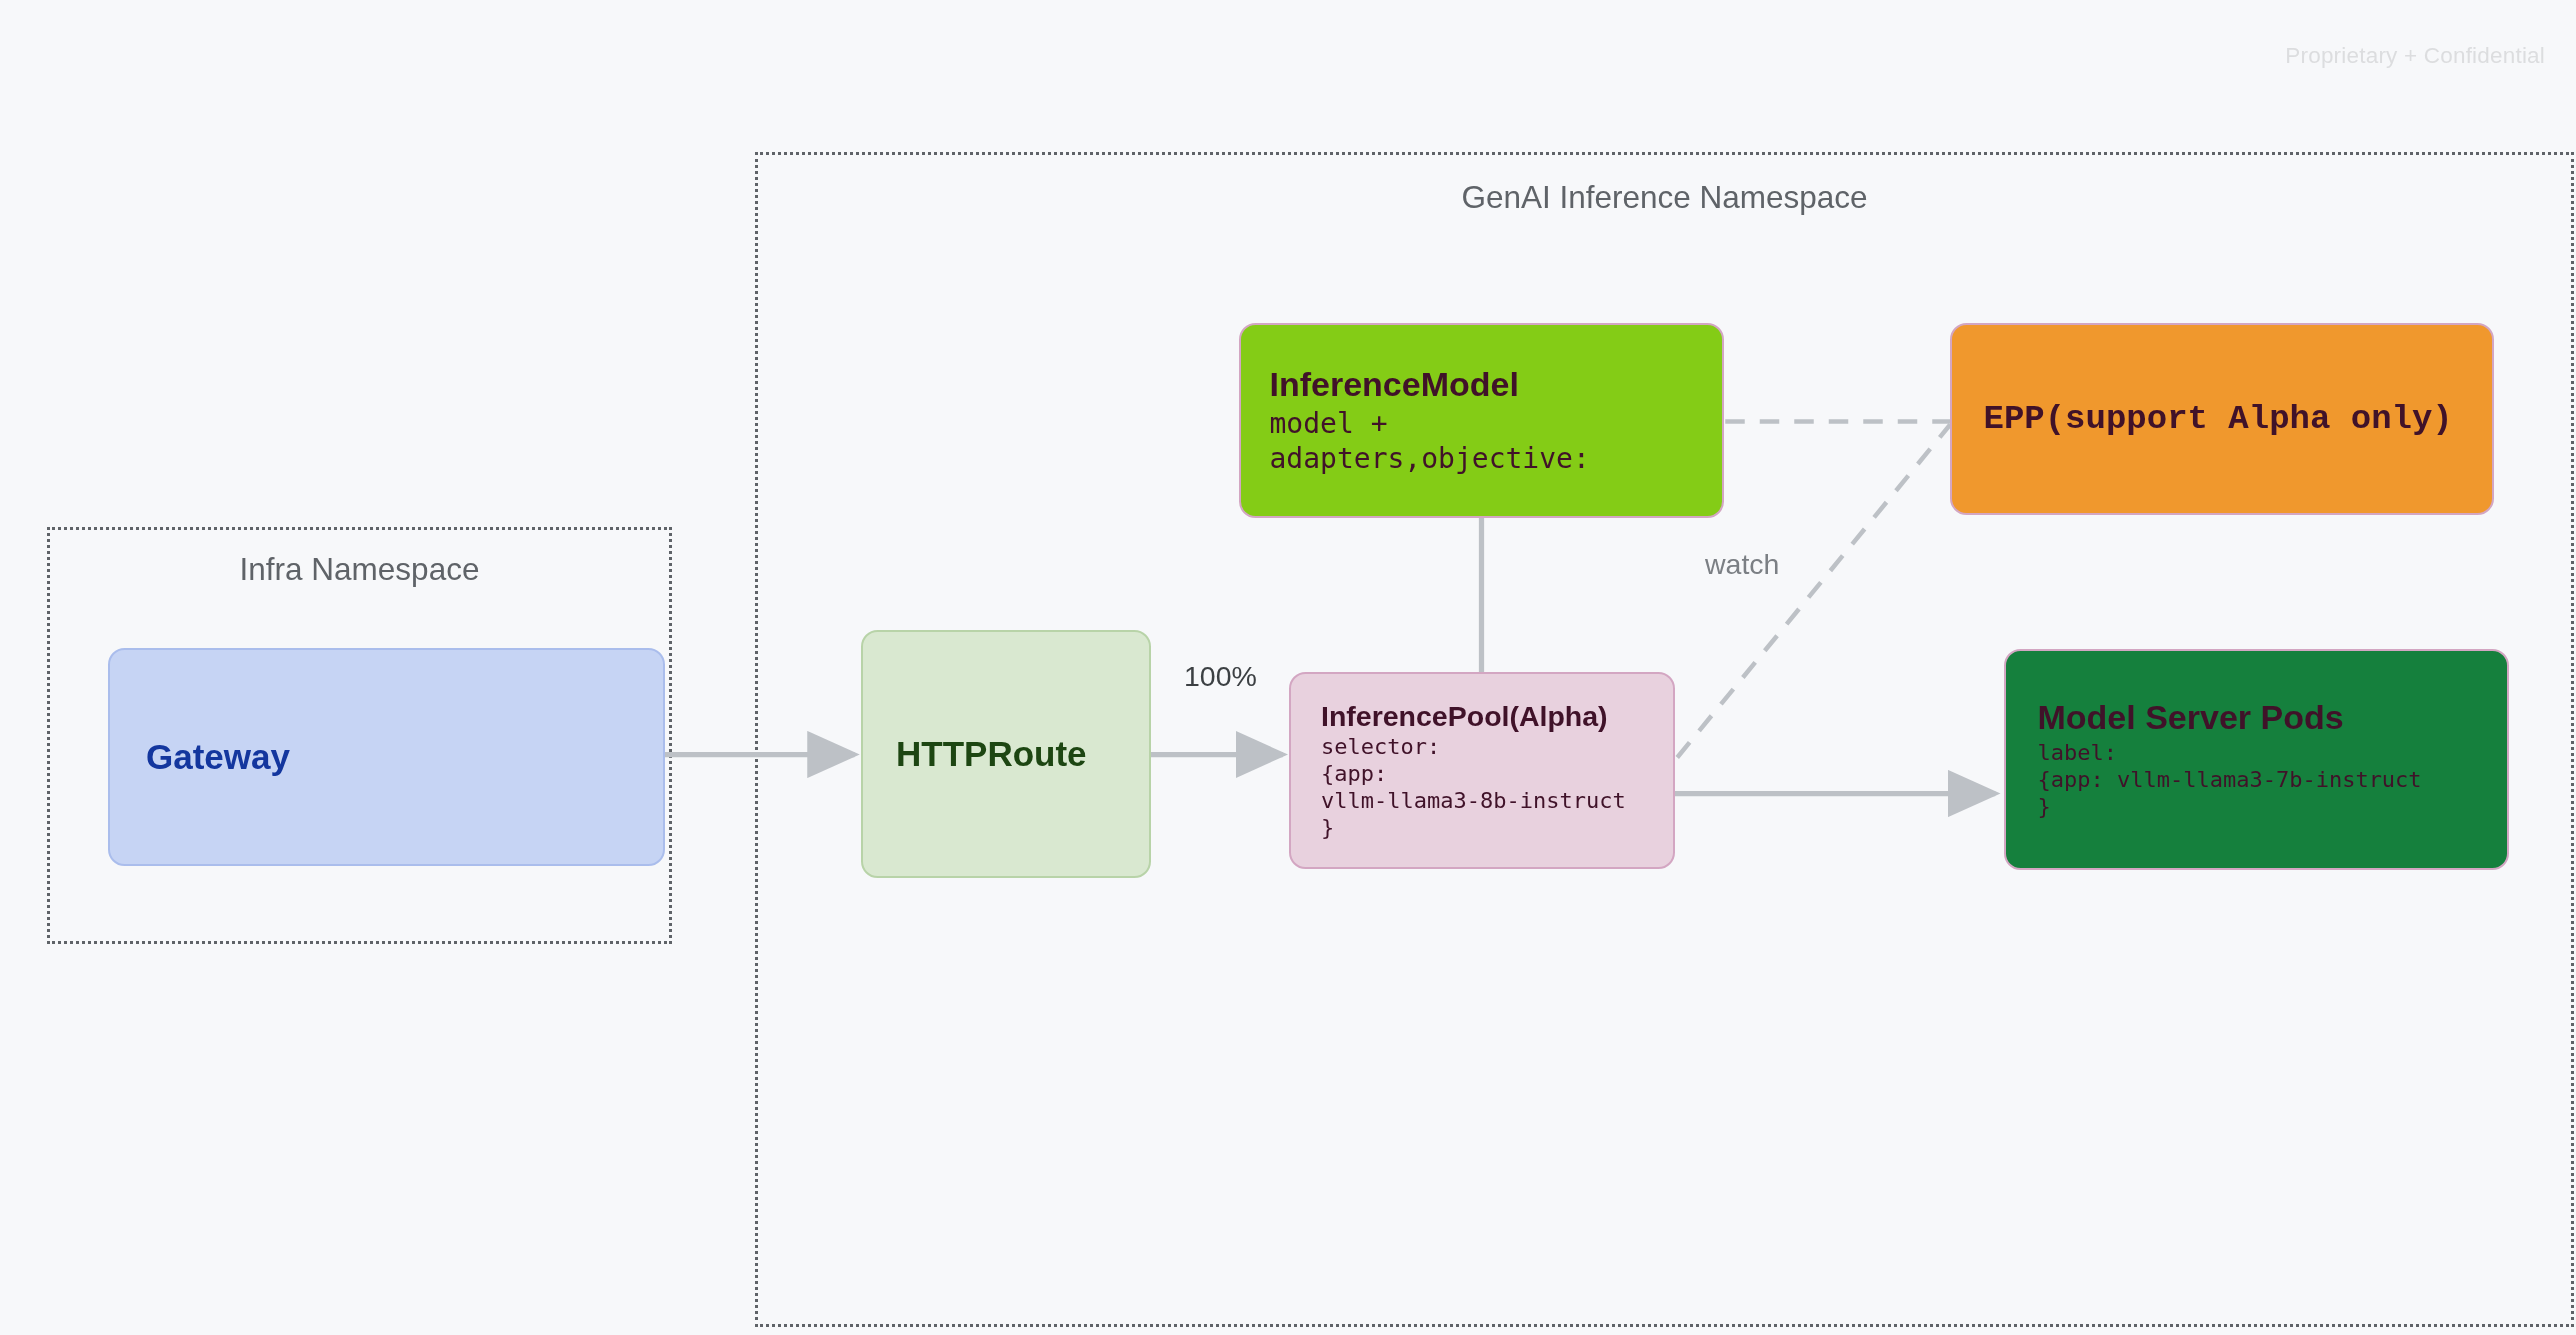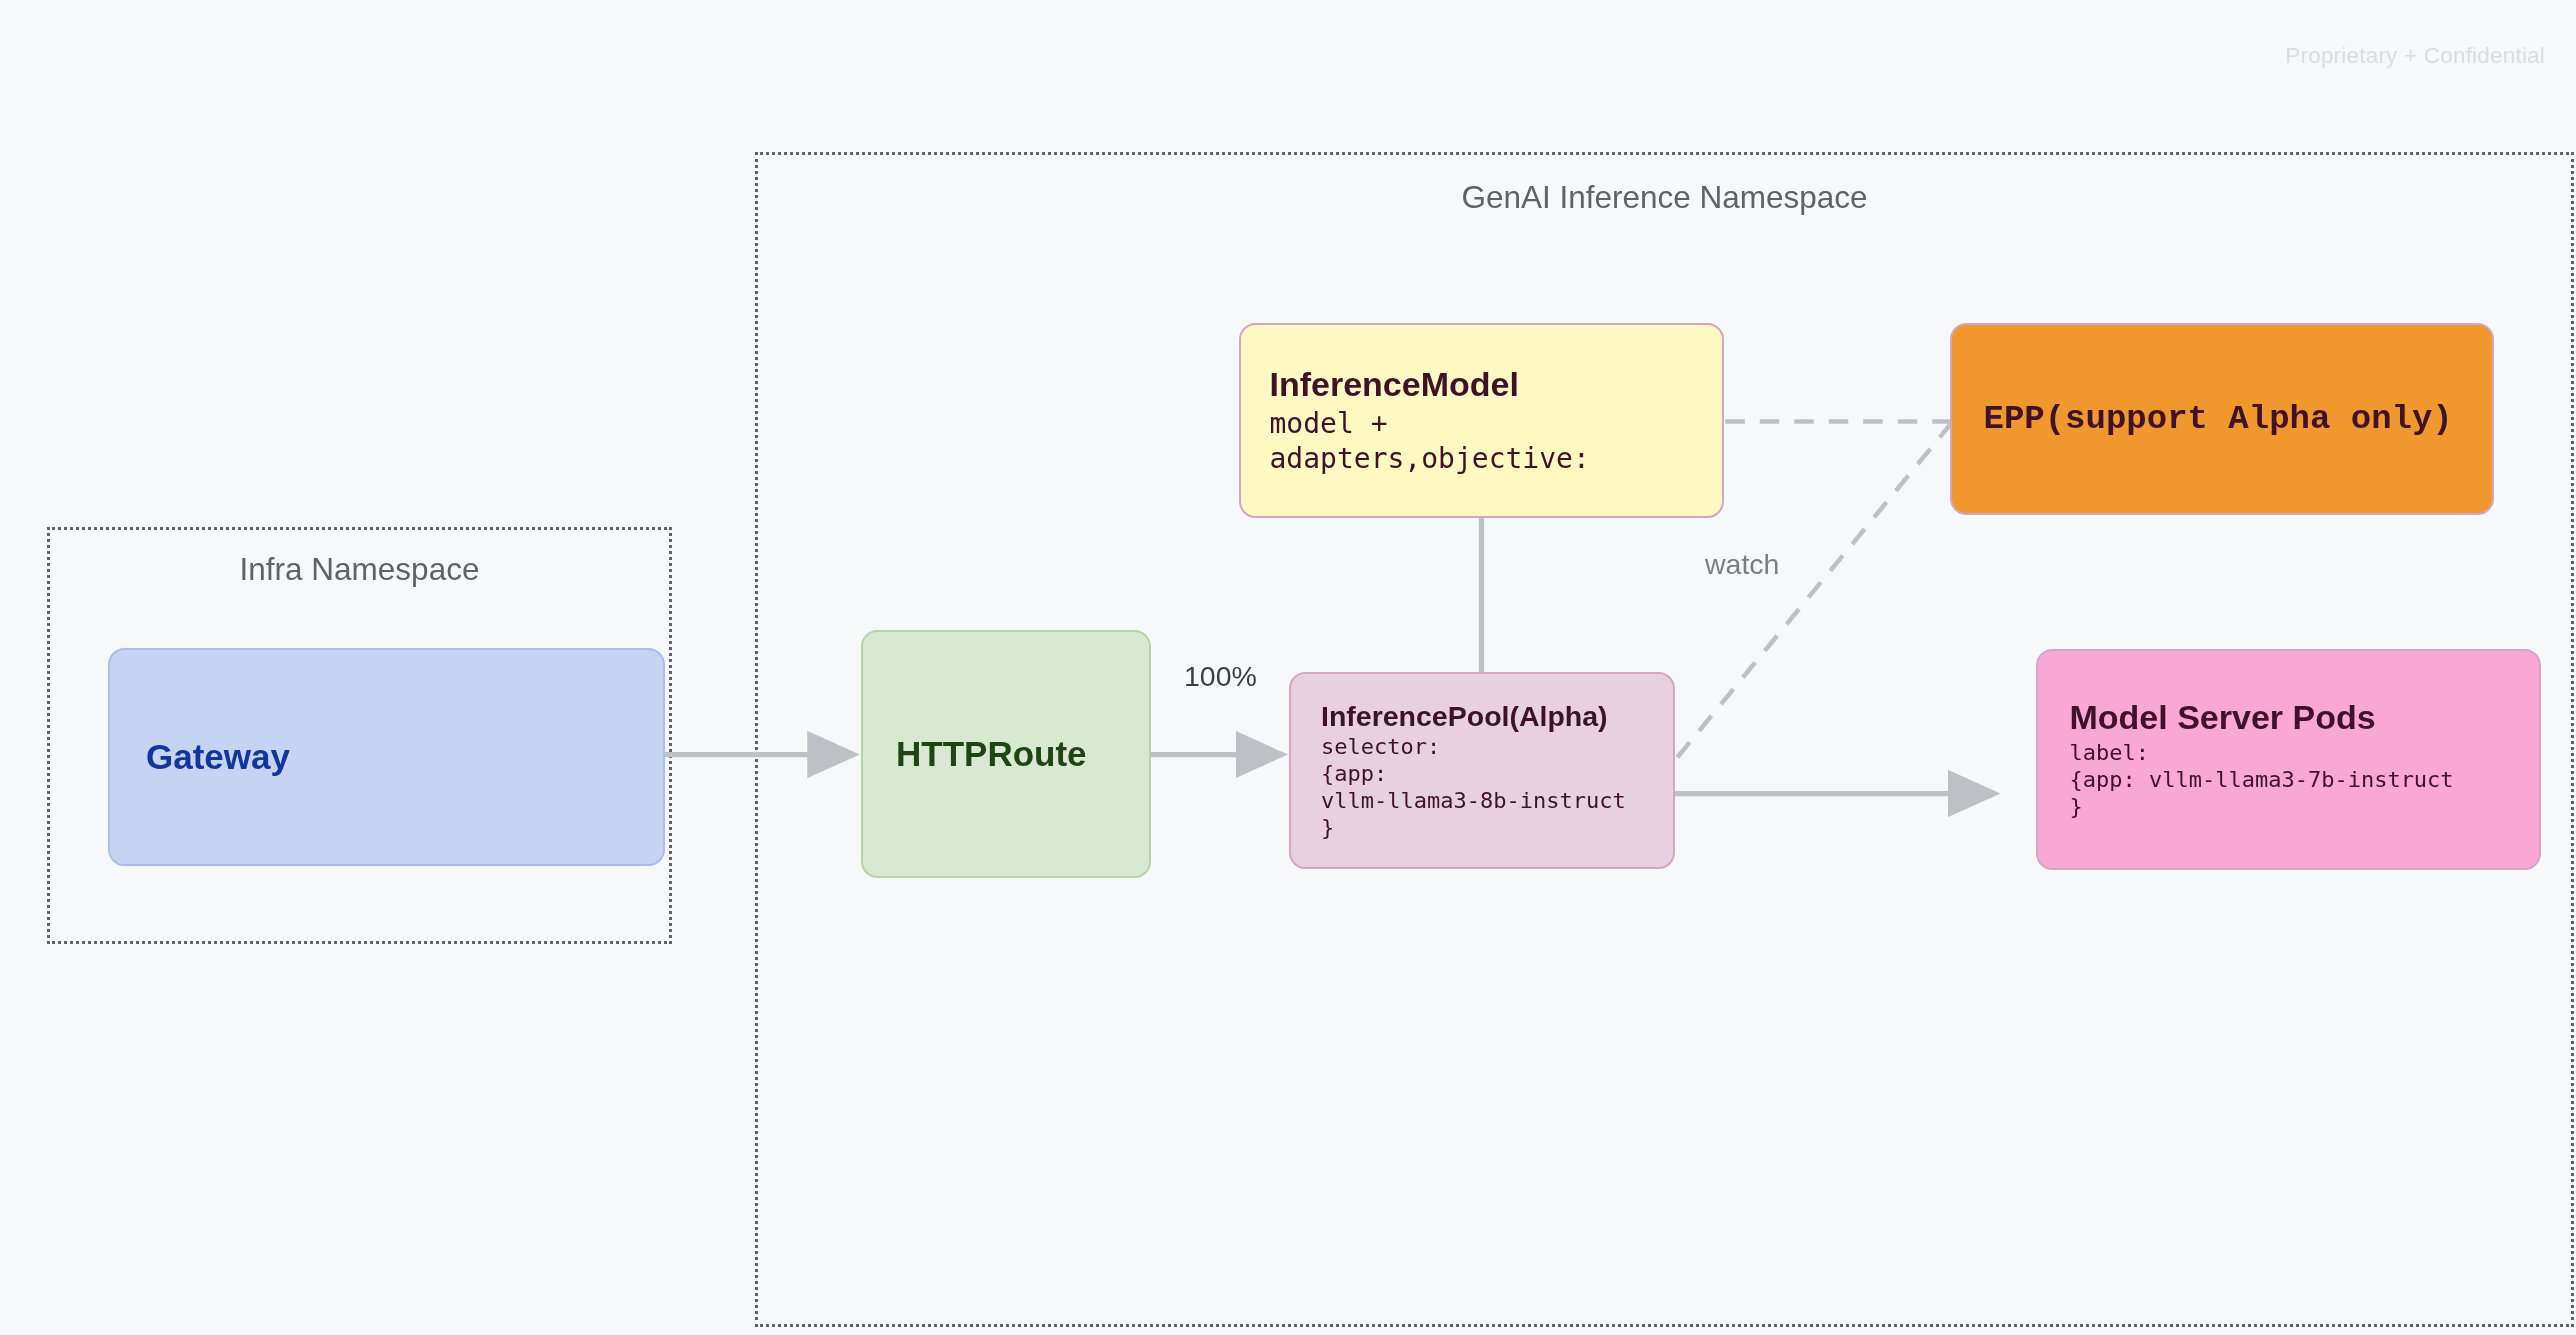--- a/index.html
+++ b/index.html
@@ -74,21 +74,21 @@
   
   #httproute {
     background: #d9e8d0;
     border: 2.3px solid #b8d3a8;
     padding-left: 33px;
   }
   #httproute .title { font-size: 35px; color: #1d4612; }
 
   
   #inference-model {
-    background: #fef9c3;
+    background: #84cc16;
     border: 2.3px solid #d3a6c2;
     padding-left: 28.5px;
   }
   #inference-model .title { font-size: 34px; color: #401229; margin-bottom: 3px; }
   #inference-model .sub { font-size: 28px; color: #401229; line-height: 1.22; }
 
   
   #inference-pool {
     background: #e8d1de;
     border: 2.3px solid #d3a6c2;
@@ -100,24 +100,23 @@
   
   #epp {
     background: #f0982d;
     border: 2.3px solid #d3a6c2;
     padding-left: 31.5px;
   }
   #epp .title { font-size: 34px; color: #401229; font-family: Liberation Mono, monospace; }
 
   
   #model-server-pods {
-    background: #f9a8d4;
+    background: #15803d;
     border: 2.3px solid #d3a6c2;
     padding-left: 31.5px;
-    margin-left: 32px;
   }
   #model-server-pods .title { font-size: 34px; color: #401229; margin-bottom: 3px; }
   #model-server-pods .sub { font-size: 22px; color: #401229; line-height: 1.22; }
 
   
   #wires {
     position: absolute;
     left: 0; top: 0;
     width: 2576px;
     height: 1335px;

